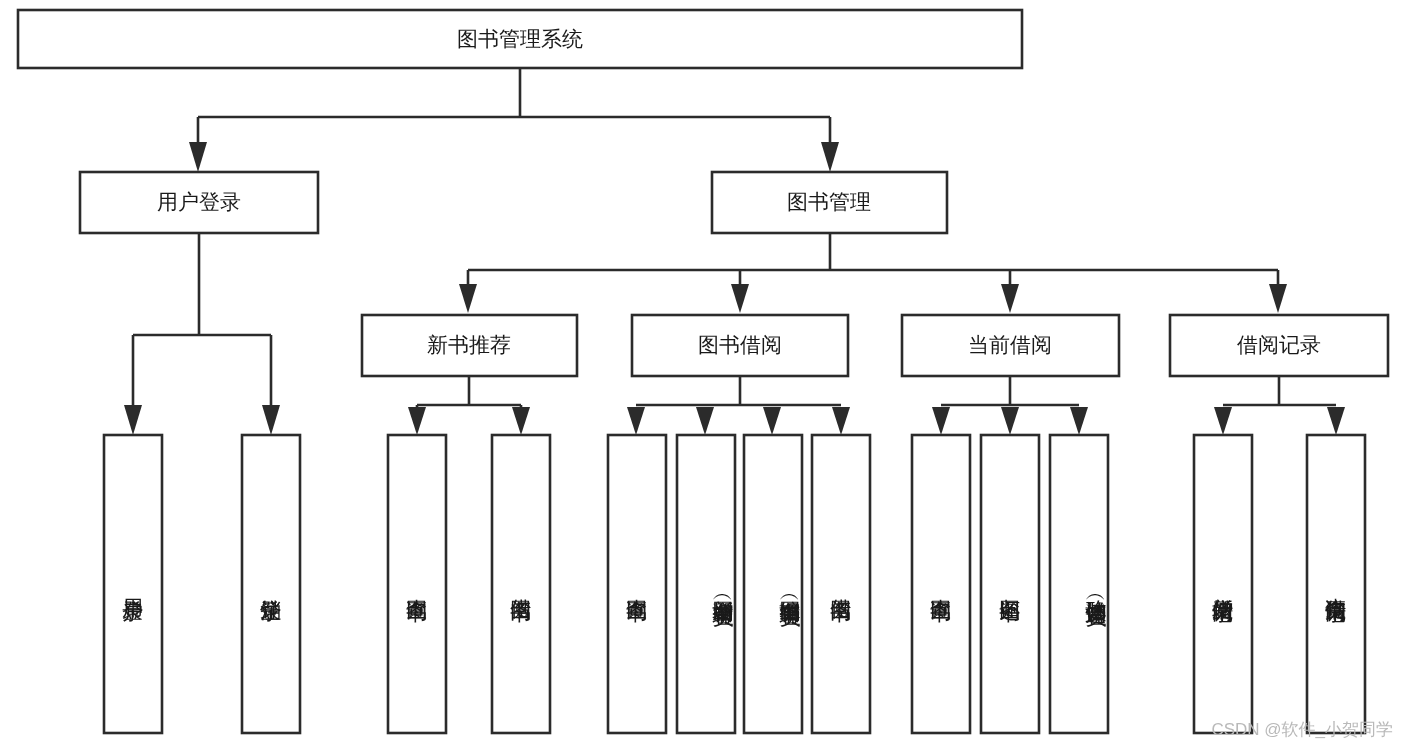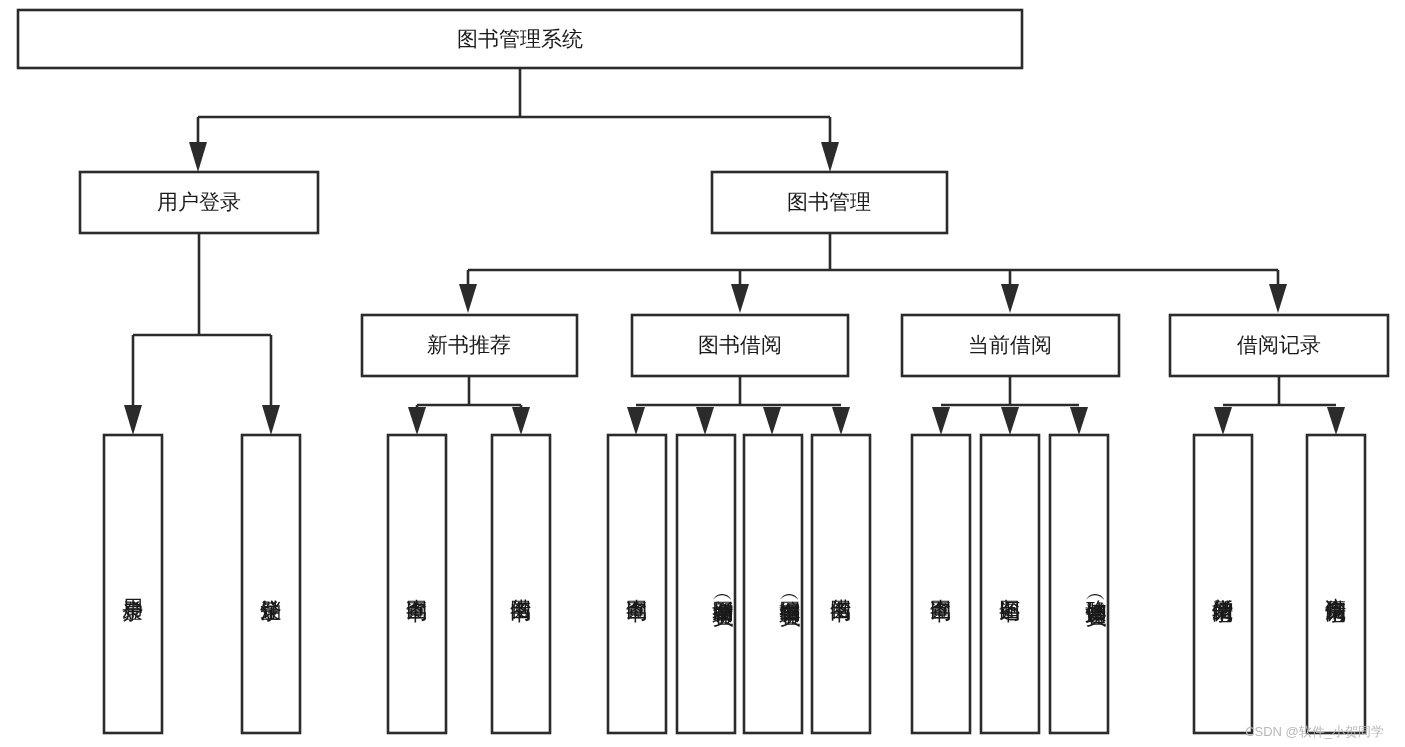--- a/index.html
+++ b/index.html
@@ -58,24 +58,24 @@
     letter-spacing: 1px;
     display: flex;
     align-items: center;
     justify-content: center;
     text-align: center;
     white-space: nowrap;
     pointer-events: none;
   }
   .watermark {
     position: absolute;
-    right: 21px;
+    right: 12px;
     bottom: 6px;
     font-family: "Liberation Sans", "DejaVu Sans", sans-serif;
-    font-size: 13px;
+    font-size: 17px;
     color: #b9b9b9;
     white-space: nowrap;
     user-select: none;
   }
 </style>
 </head>
 <body>
 
 <div id="stage">
 

